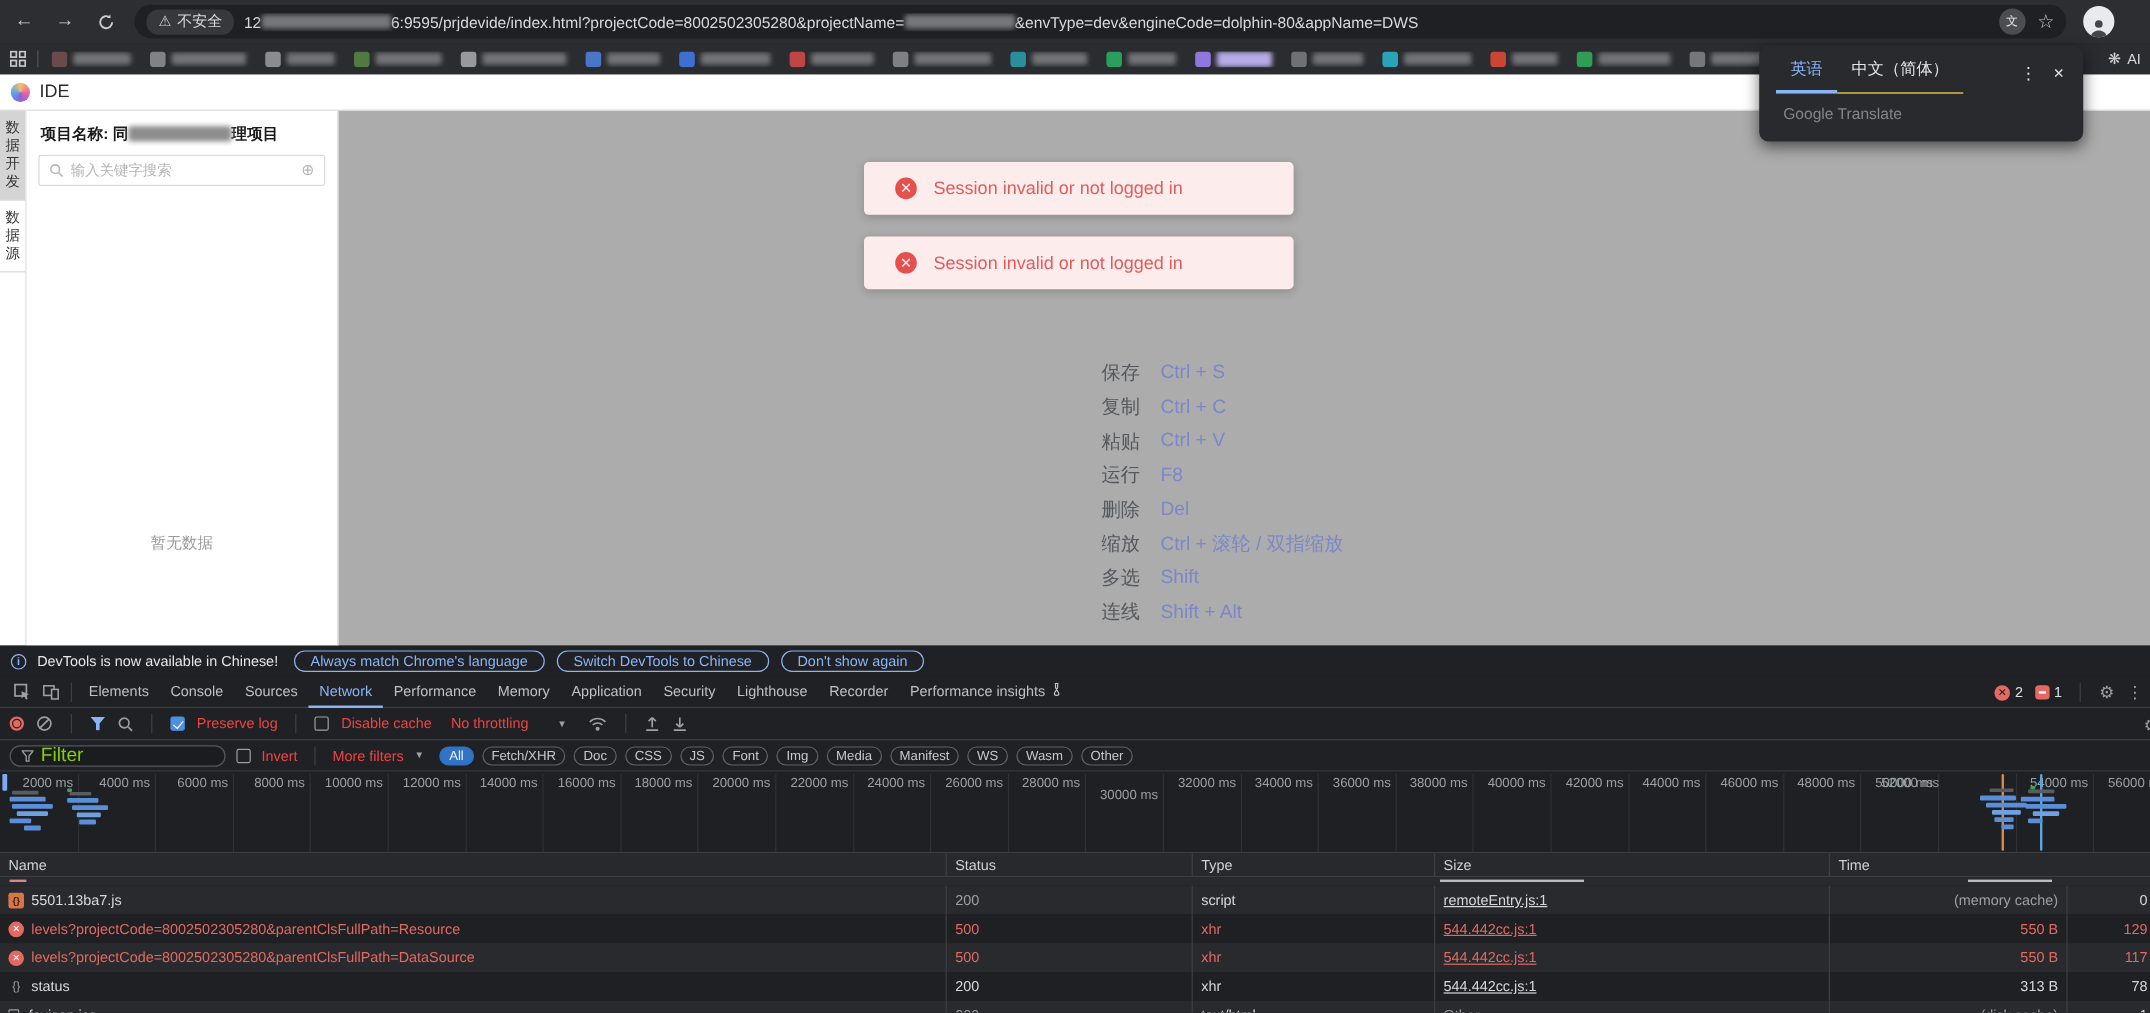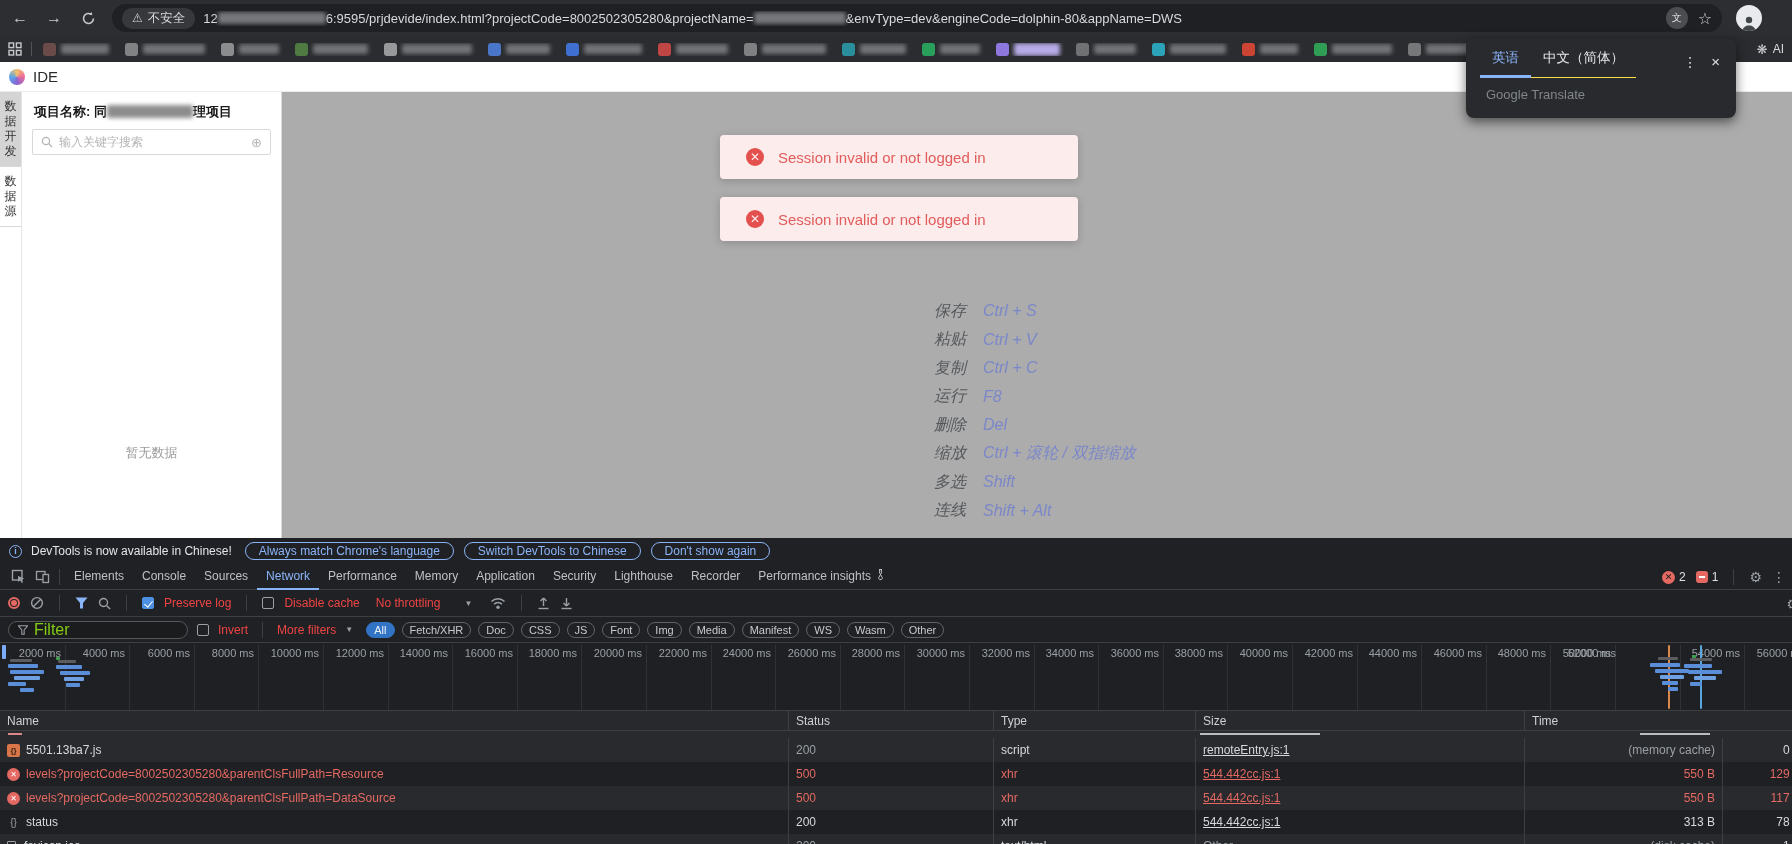--- a/index.html
+++ b/index.html
@@ -48,21 +48,21 @@
   .blur-p { display:inline-block; width:86px; height:13px; background:#8d8d8d; border-radius:2px; filter:blur(2.2px); vertical-align:-2px; }
   .searchbox { margin:0 10px; height:26px; border:1px solid #d9d9d9; border-radius:2px; display:flex; align-items:center; padding:0 8px; gap:6px; }
   .searchbox .ph { color:#b5b5b5; font-size:12px; flex:1; }
   .locate { color:#b5b5b5; font-size:13px; }
   .empty { position:absolute; top:352px; left:0; right:0; text-align:center; color:#9b9b9b; font-size:13px; }
   .canvas { flex:1; position:relative; overflow:hidden; }
   .toast { position:absolute; left:438px; width:358px; height:44px; background:#fdecec; border-radius:4px;
     box-shadow:0 2px 8px rgba(0,0,0,.18); display:flex; align-items:center; gap:14px; padding-left:26px; }
   .toast .t-ic { width:18px; height:18px; border-radius:50%; background:#e4504d; color:#fdecec; font-size:12px; display:flex; align-items:center; justify-content:center; flex:none; }
   .toast .t-tx { color:#e25c5c; font-size:15px; }
-  .shortcuts { position:absolute; left:620px; top:205px;font-style:italic; }
+  .shortcuts { position:absolute; left:604px; top:205px; }
   .sc-row { display:flex; align-items:center; height:28.5px; }
   .sc-label { width:64px; text-align:right; color:#55585c; font-size:16px; }
   .sc-keys { margin-left:17px; color:#7b87c9; font-size:16px; }
 
   
   .banner { height:26px; background:#202124; display:flex; align-items:center; gap:9px; padding:0 9px; }
   .info-ic { width:13px; height:13px; border:1.4px solid #8ab4f8; border-radius:50%; color:#8ab4f8; font-size:9px; font-weight:bold;
     display:flex; align-items:center; justify-content:center; flex:none; }
   .banner-text { color:#e3e5e8; font-size:12px; margin-right:4px; }
   .banner-btn { border:1px solid #8ab4f8; border-radius:11px; color:#8ab4f8; font-size:12px; padding:1px 13px; background:transparent; cursor:pointer; white-space:nowrap; }
@@ -304,26 +304,26 @@
             </div><div class="toast" style="top: 105px;">
               <span class="t-ic">✕</span>
               <span class="t-tx">Session invalid or not logged in</span>
             </div></span>
         <div class="shortcuts" id="shortcuts">
             <div class="sc-row">
               <span class="sc-label">保存</span>
               <span class="sc-keys">Ctrl + S</span>
             </div>
             <div class="sc-row">
+              <span class="sc-label">复制</span>
+              <span class="sc-keys">Ctrl + C</span>
+            </div>
+            <div class="sc-row">
               <span class="sc-label">粘贴</span>
               <span class="sc-keys">Ctrl + V</span>
-            </div>
-            <div class="sc-row">
-              <span class="sc-label">复制</span>
-              <span class="sc-keys">Ctrl + C</span>
             </div>
             <div class="sc-row">
               <span class="sc-label">运行</span>
               <span class="sc-keys">F8</span>
             </div>
             <div class="sc-row">
               <span class="sc-label">删除</span>
               <span class="sc-keys">Del</span>
             </div>
             <div class="sc-row">
@@ -500,21 +500,21 @@
       <div class="tick-label" style="left: 576px;">20000 ms</div>
       <div class="tick-line" style="left: 711px;"></div>
       <div class="tick-label" style="left: 641px;">22000 ms</div>
       <div class="tick-line" style="left: 775px;"></div>
       <div class="tick-label" style="left: 705px;">24000 ms</div>
       <div class="tick-line" style="left: 840px;"></div>
       <div class="tick-label" style="left: 770px;">26000 ms</div>
       <div class="tick-line" style="left: 904px;"></div>
       <div class="tick-label" style="left: 834px;">28000 ms</div>
       <div class="tick-line" style="left: 969px;"></div>
-      <div class="tick-label" style="left: 899px;">30000 ms</div>
+      <div class="tick-label" style="left: 899px; margin-top: 10px;">30000 ms</div>
       <div class="tick-line" style="left: 1034px;"></div>
       <div class="tick-label" style="left: 964px;">32000 ms</div>
       <div class="tick-line" style="left: 1098px;"></div>
       <div class="tick-label" style="left: 1028px;">34000 ms</div>
       <div class="tick-line" style="left: 1163px;"></div>
       <div class="tick-label" style="left: 1093px;">36000 ms</div>
       <div class="tick-line" style="left: 1227px;"></div>
       <div class="tick-label" style="left: 1157px;">38000 ms</div>
       <div class="tick-line" style="left: 1292px;"></div>
       <div class="tick-label" style="left: 1222px;">40000 ms</div>

